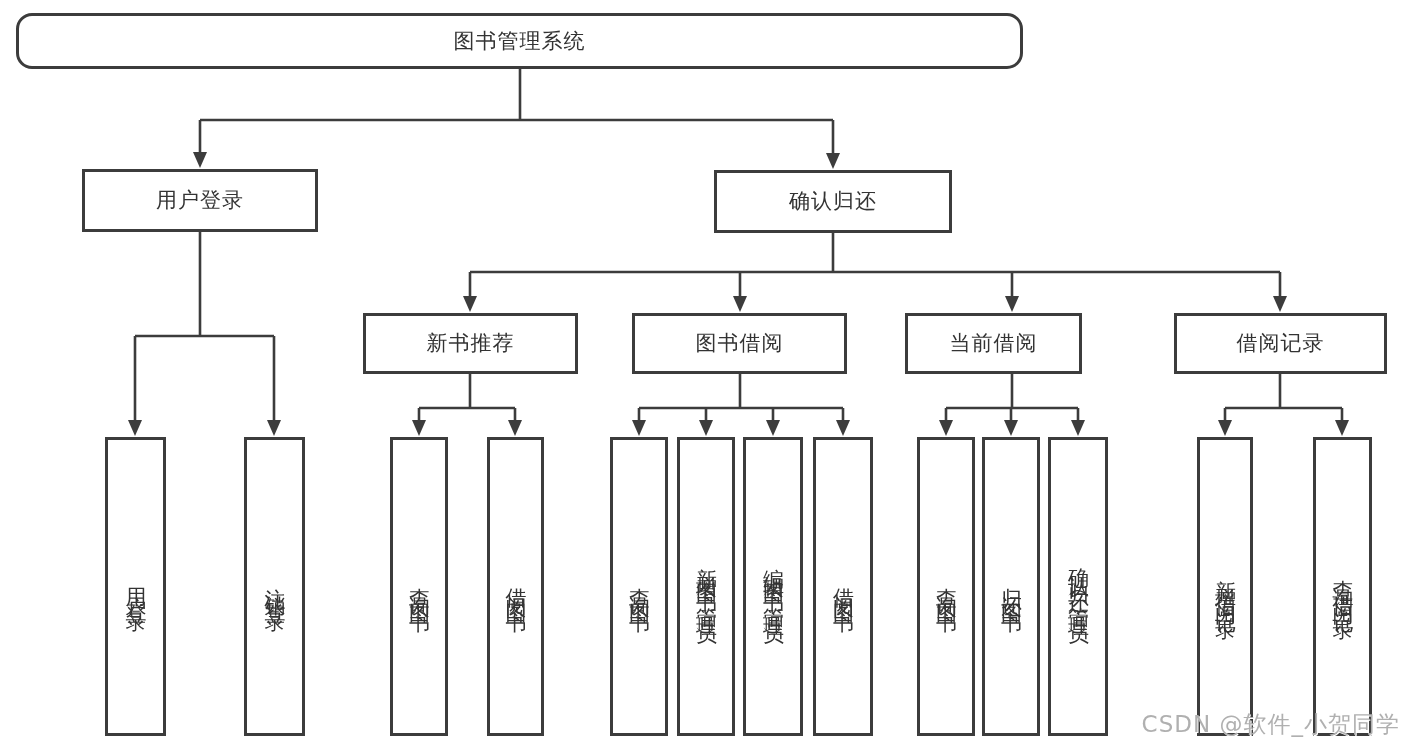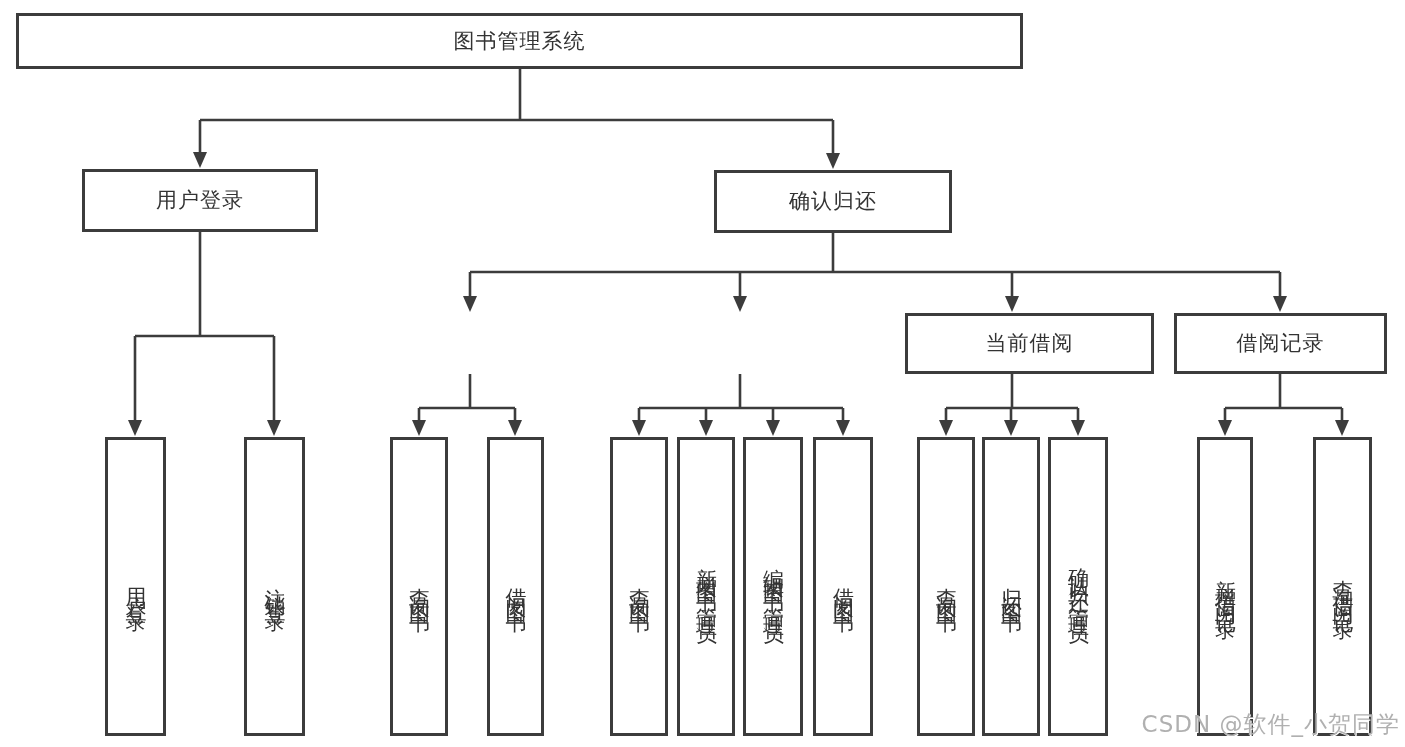--- a/index.html
+++ b/index.html
@@ -35,28 +35,28 @@
     line-height: 1;
   }
   .node.vertical {
     writing-mode: vertical-rl;
     text-orientation: mixed;
     letter-spacing: 8px;
     line-height: 1;
     font-size: 21px;
   }
   
-  .n-root   { left: 16px;  top: 13px;  width: 1007px; height: 56px; }
+  .n-root   { left: 16px;  top: 13px;  width: 1007px; height: 56px; border-radius: 16px; }
   
   .n-login  { left: 82px;  top: 169px; width: 236px;  height: 63px; }
   .n-mgmt   { left: 714px; top: 170px; width: 238px;  height: 63px; }
   
   .n-nbr    { left: 363px;  top: 313px; width: 215px; height: 61px; }
   .n-bb     { left: 632px;  top: 313px; width: 215px; height: 61px; }
-  .n-cb     { left: 905px;  top: 313px; width: 249px; height: 61px; }
+  .n-cb     { left: 905px;  top: 313px; width: 177px; height: 61px; }
   .n-br     { left: 1174px; top: 313px; width: 213px; height: 61px; }
   
   .leaf { top: 437px; height: 299px; }
   .n-ul1 { left: 105px;  width: 61px; }
   .n-ul2 { left: 244px;  width: 61px; }
   .n-nb1 { left: 390px;  width: 58px; }
   .n-nb2 { left: 487px;  width: 57px; }
   .n-bb1 { left: 610px;  width: 58px; }
   .n-bb2 { left: 677px;  width: 58px; }
   .n-bb3 { left: 743px;  width: 60px; }
@@ -136,20 +136,26 @@
     <span>图书管理系统</span>
   </div>
 
   <div class="node n-login">
     <span>用户登录</span>
   </div>
   <div class="node n-mgmt">
     <span>确认归还</span>
   </div>
 
+  <div class="node n-nbr">
+    <span>新书推荐</span>
+  </div>
+  <div class="node n-bb">
+    <span>图书借阅</span>
+  </div>
   <div class="node n-cb">
     <span>当前借阅</span>
   </div>
   <div class="node n-br">
     <span>借阅记录</span>
   </div>
 
   <div class="node vertical leaf n-ul1">
     <span>用户登录</span>
   </div>

